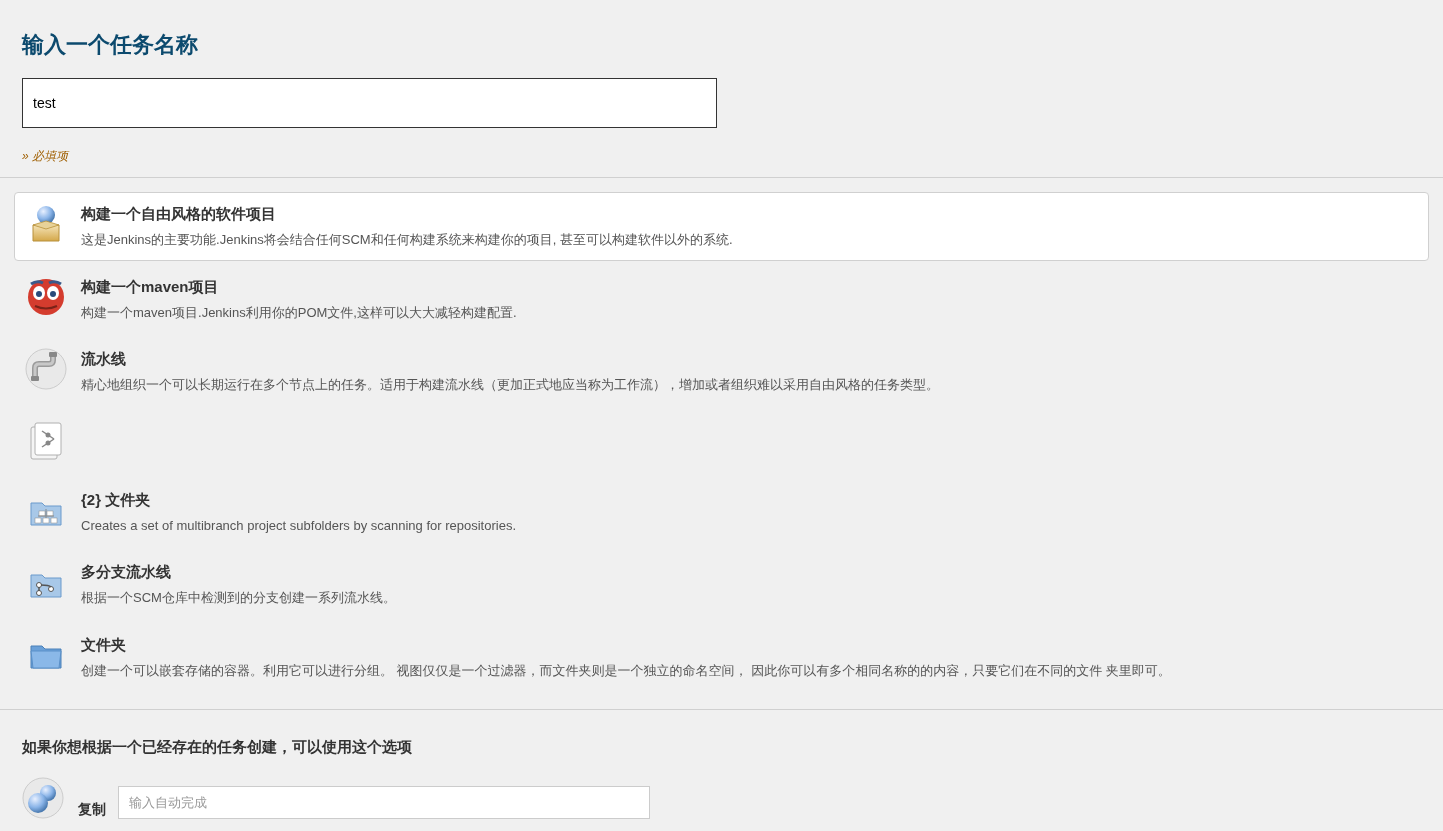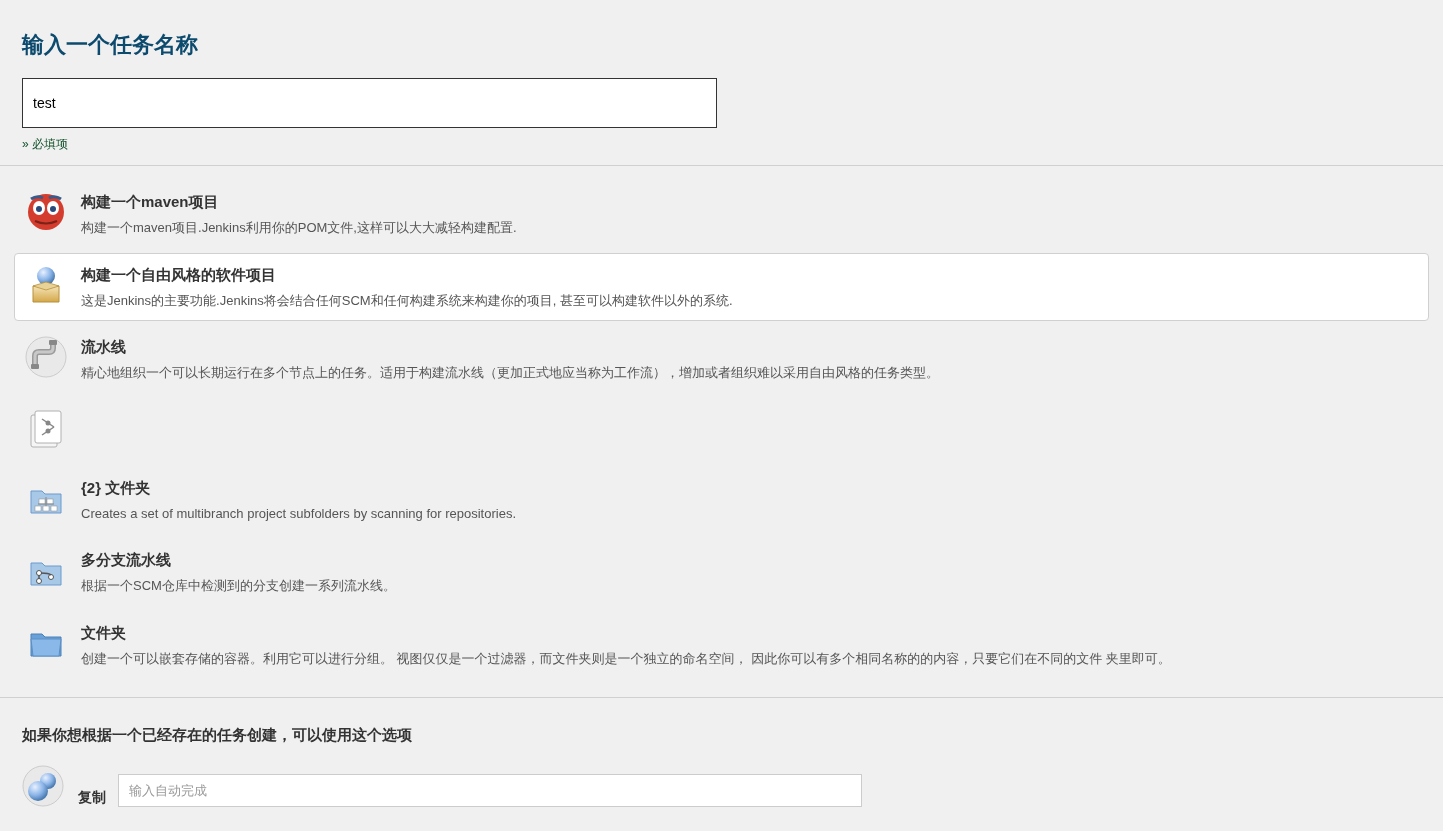--- a/index.html
+++ b/index.html
@@ -22,23 +22,24 @@
     .item-name-input {
       width: 695px;
       height: 35px;
       padding: 24px 10px;
       font-size: 14px;
       border: 1.5px solid #333;
       background: #fff;
       outline: none;
     }
     .required-hint {
-      margin-top: 8px;
+      margin-top: 20px;
       font-size: 12px;
-      color: #14532d;
+      color: #a16207;
+      font-style: italic;
     }
     .categories {
       padding: 14px;
     }
     .category-item {
       display: flex;
       padding: 10px 10px 10px 10px;
       margin-bottom: 4px;
       cursor: pointer;
       border-radius: 4px;
@@ -97,41 +98,65 @@
       align-items: center;
       justify-content: center;
     }
     .copy-label {
       font-size: 14px;
       font-weight: bold;
       color: #333;
       margin-right: 12px;
     }
     .copy-input {
-      width: 744px;
+      width: 532px;
       height: 33px;
       padding: 6px 10px;
       font-size: 13px;
       border: 1px solid #ccc;
       background: #fff;
       outline: none;
       color: #333;
     }
     .copy-input::placeholder { color: #999; }
   </style>
 </head>
 <body>
 
 <div class="header-section">
   <h1 class="page-title">输入一个任务名称</h1>
   <input type="text" class="item-name-input" value="test" style="">
   <div class="required-hint">» 必填项</div>
 </div>
 
 <div class="categories" id="categories">
+    <div class="category-item selected">
+      <div class="category-icon">
+        <svg width="42" height="42" viewBox="0 0 42 42">
+          <defs>
+            <radialGradient id="sph-freestyle" cx="35%" cy="30%" r="70%">
+              <stop offset="0%" stop-color="#e8f0ff"></stop>
+              <stop offset="60%" stop-color="#8ab4e8"></stop>
+              <stop offset="100%" stop-color="#4a7ab0"></stop>
+            </radialGradient>
+            <linearGradient id="box-freestyle" x1="0" y1="0" x2="0" y2="1">
+              <stop offset="0%" stop-color="#f5e4b8"></stop>
+              <stop offset="100%" stop-color="#d4a84a"></stop>
+            </linearGradient>
+          </defs>
+          <circle cx="21" cy="12" r="9" fill="url(#sph-freestyle)"></circle>
+          <path d="M8 22 L34 22 L34 38 L8 38 Z" fill="url(#box-freestyle)" stroke="#b8903a" stroke-width="1"></path>
+          <path d="M8 22 L21 18 L34 22 L21 26 Z" fill="#e8d298" stroke="#b8903a" stroke-width="0.8"></path>
+        </svg>
+      </div>
+      <div class="category-body">
+        <div class="category-title">构建一个自由风格的软件项目</div>
+        <div class="category-desc">这是Jenkins的主要功能.Jenkins将会结合任何SCM和任何构建系统来构建你的项目, 甚至可以构建软件以外的系统.</div>
+      </div>
+    </div>
     <div class="category-item">
       <div class="category-icon">
         <svg width="42" height="42" viewBox="0 0 42 42">
           <defs>
             <radialGradient id="sph-maven" cx="35%" cy="30%" r="70%">
               <stop offset="0%" stop-color="#e8f0ff"></stop>
               <stop offset="60%" stop-color="#8ab4e8"></stop>
               <stop offset="100%" stop-color="#4a7ab0"></stop>
             </radialGradient>
             <linearGradient id="box-maven" x1="0" y1="0" x2="0" y2="1">
@@ -145,44 +170,20 @@
           <circle cx="14" cy="18" r="3" fill="#2a4a7a"></circle>
           <circle cx="28" cy="18" r="3" fill="#2a4a7a"></circle>
           <path d="M10 30 Q21 35 32 30" stroke="#7a2218" stroke-width="2" fill="none"></path>
           <path d="M6 8 Q12 4 18 7" stroke="#3a5a8a" stroke-width="3" fill="none"></path>
           <path d="M36 8 Q30 4 24 7" stroke="#3a5a8a" stroke-width="3" fill="none"></path>
         </svg>
       </div>
       <div class="category-body">
         <div class="category-title">构建一个maven项目</div>
         <div class="category-desc">构建一个maven项目.Jenkins利用你的POM文件,这样可以大大减轻构建配置.</div>
-      </div>
-    </div>
-    <div class="category-item selected">
-      <div class="category-icon">
-        <svg width="42" height="42" viewBox="0 0 42 42">
-          <defs>
-            <radialGradient id="sph-freestyle" cx="35%" cy="30%" r="70%">
-              <stop offset="0%" stop-color="#e8f0ff"></stop>
-              <stop offset="60%" stop-color="#8ab4e8"></stop>
-              <stop offset="100%" stop-color="#4a7ab0"></stop>
-            </radialGradient>
-            <linearGradient id="box-freestyle" x1="0" y1="0" x2="0" y2="1">
-              <stop offset="0%" stop-color="#f5e4b8"></stop>
-              <stop offset="100%" stop-color="#d4a84a"></stop>
-            </linearGradient>
-          </defs>
-          <circle cx="21" cy="12" r="9" fill="url(#sph-freestyle)"></circle>
-          <path d="M8 22 L34 22 L34 38 L8 38 Z" fill="url(#box-freestyle)" stroke="#b8903a" stroke-width="1"></path>
-          <path d="M8 22 L21 18 L34 22 L21 26 Z" fill="#e8d298" stroke="#b8903a" stroke-width="0.8"></path>
-        </svg>
-      </div>
-      <div class="category-body">
-        <div class="category-title">构建一个自由风格的软件项目</div>
-        <div class="category-desc">这是Jenkins的主要功能.Jenkins将会结合任何SCM和任何构建系统来构建你的项目, 甚至可以构建软件以外的系统.</div>
       </div>
     </div>
     <div class="category-item">
       <div class="category-icon">
         <svg width="42" height="42" viewBox="0 0 42 42">
           <defs>
             <radialGradient id="sph-pipeline" cx="35%" cy="30%" r="70%">
               <stop offset="0%" stop-color="#e8f0ff"></stop>
               <stop offset="60%" stop-color="#8ab4e8"></stop>
               <stop offset="100%" stop-color="#4a7ab0"></stop>

